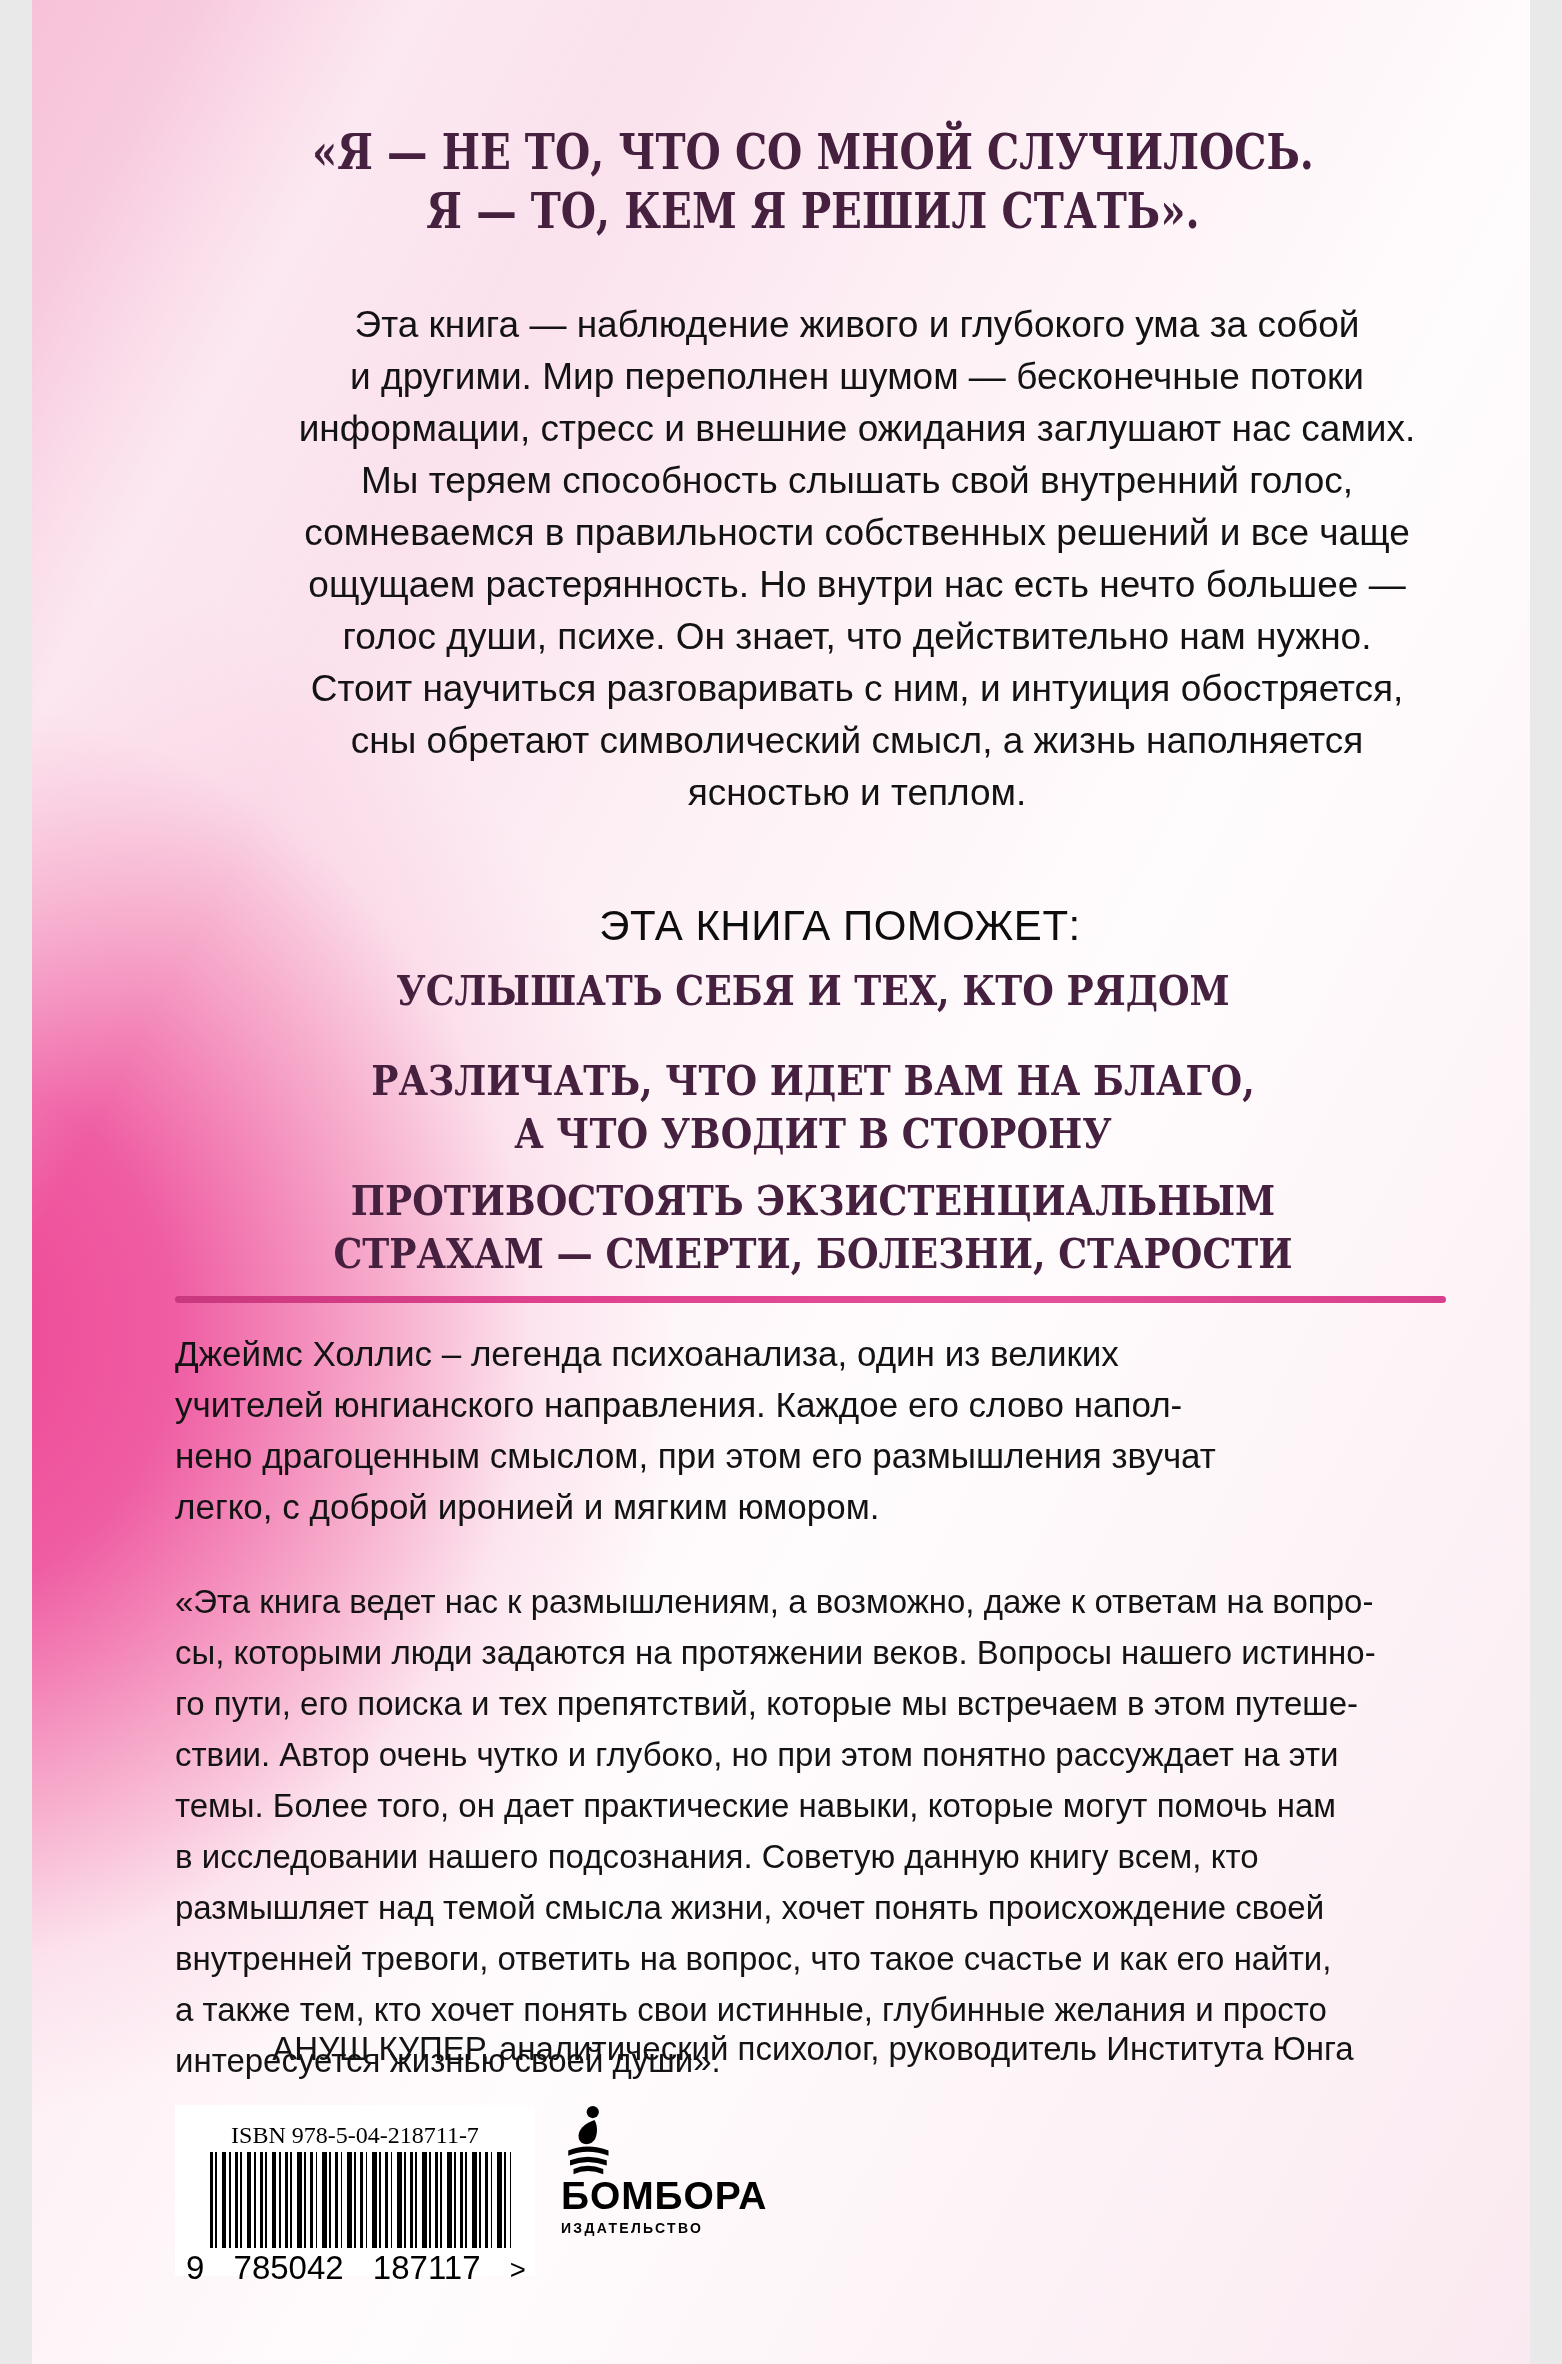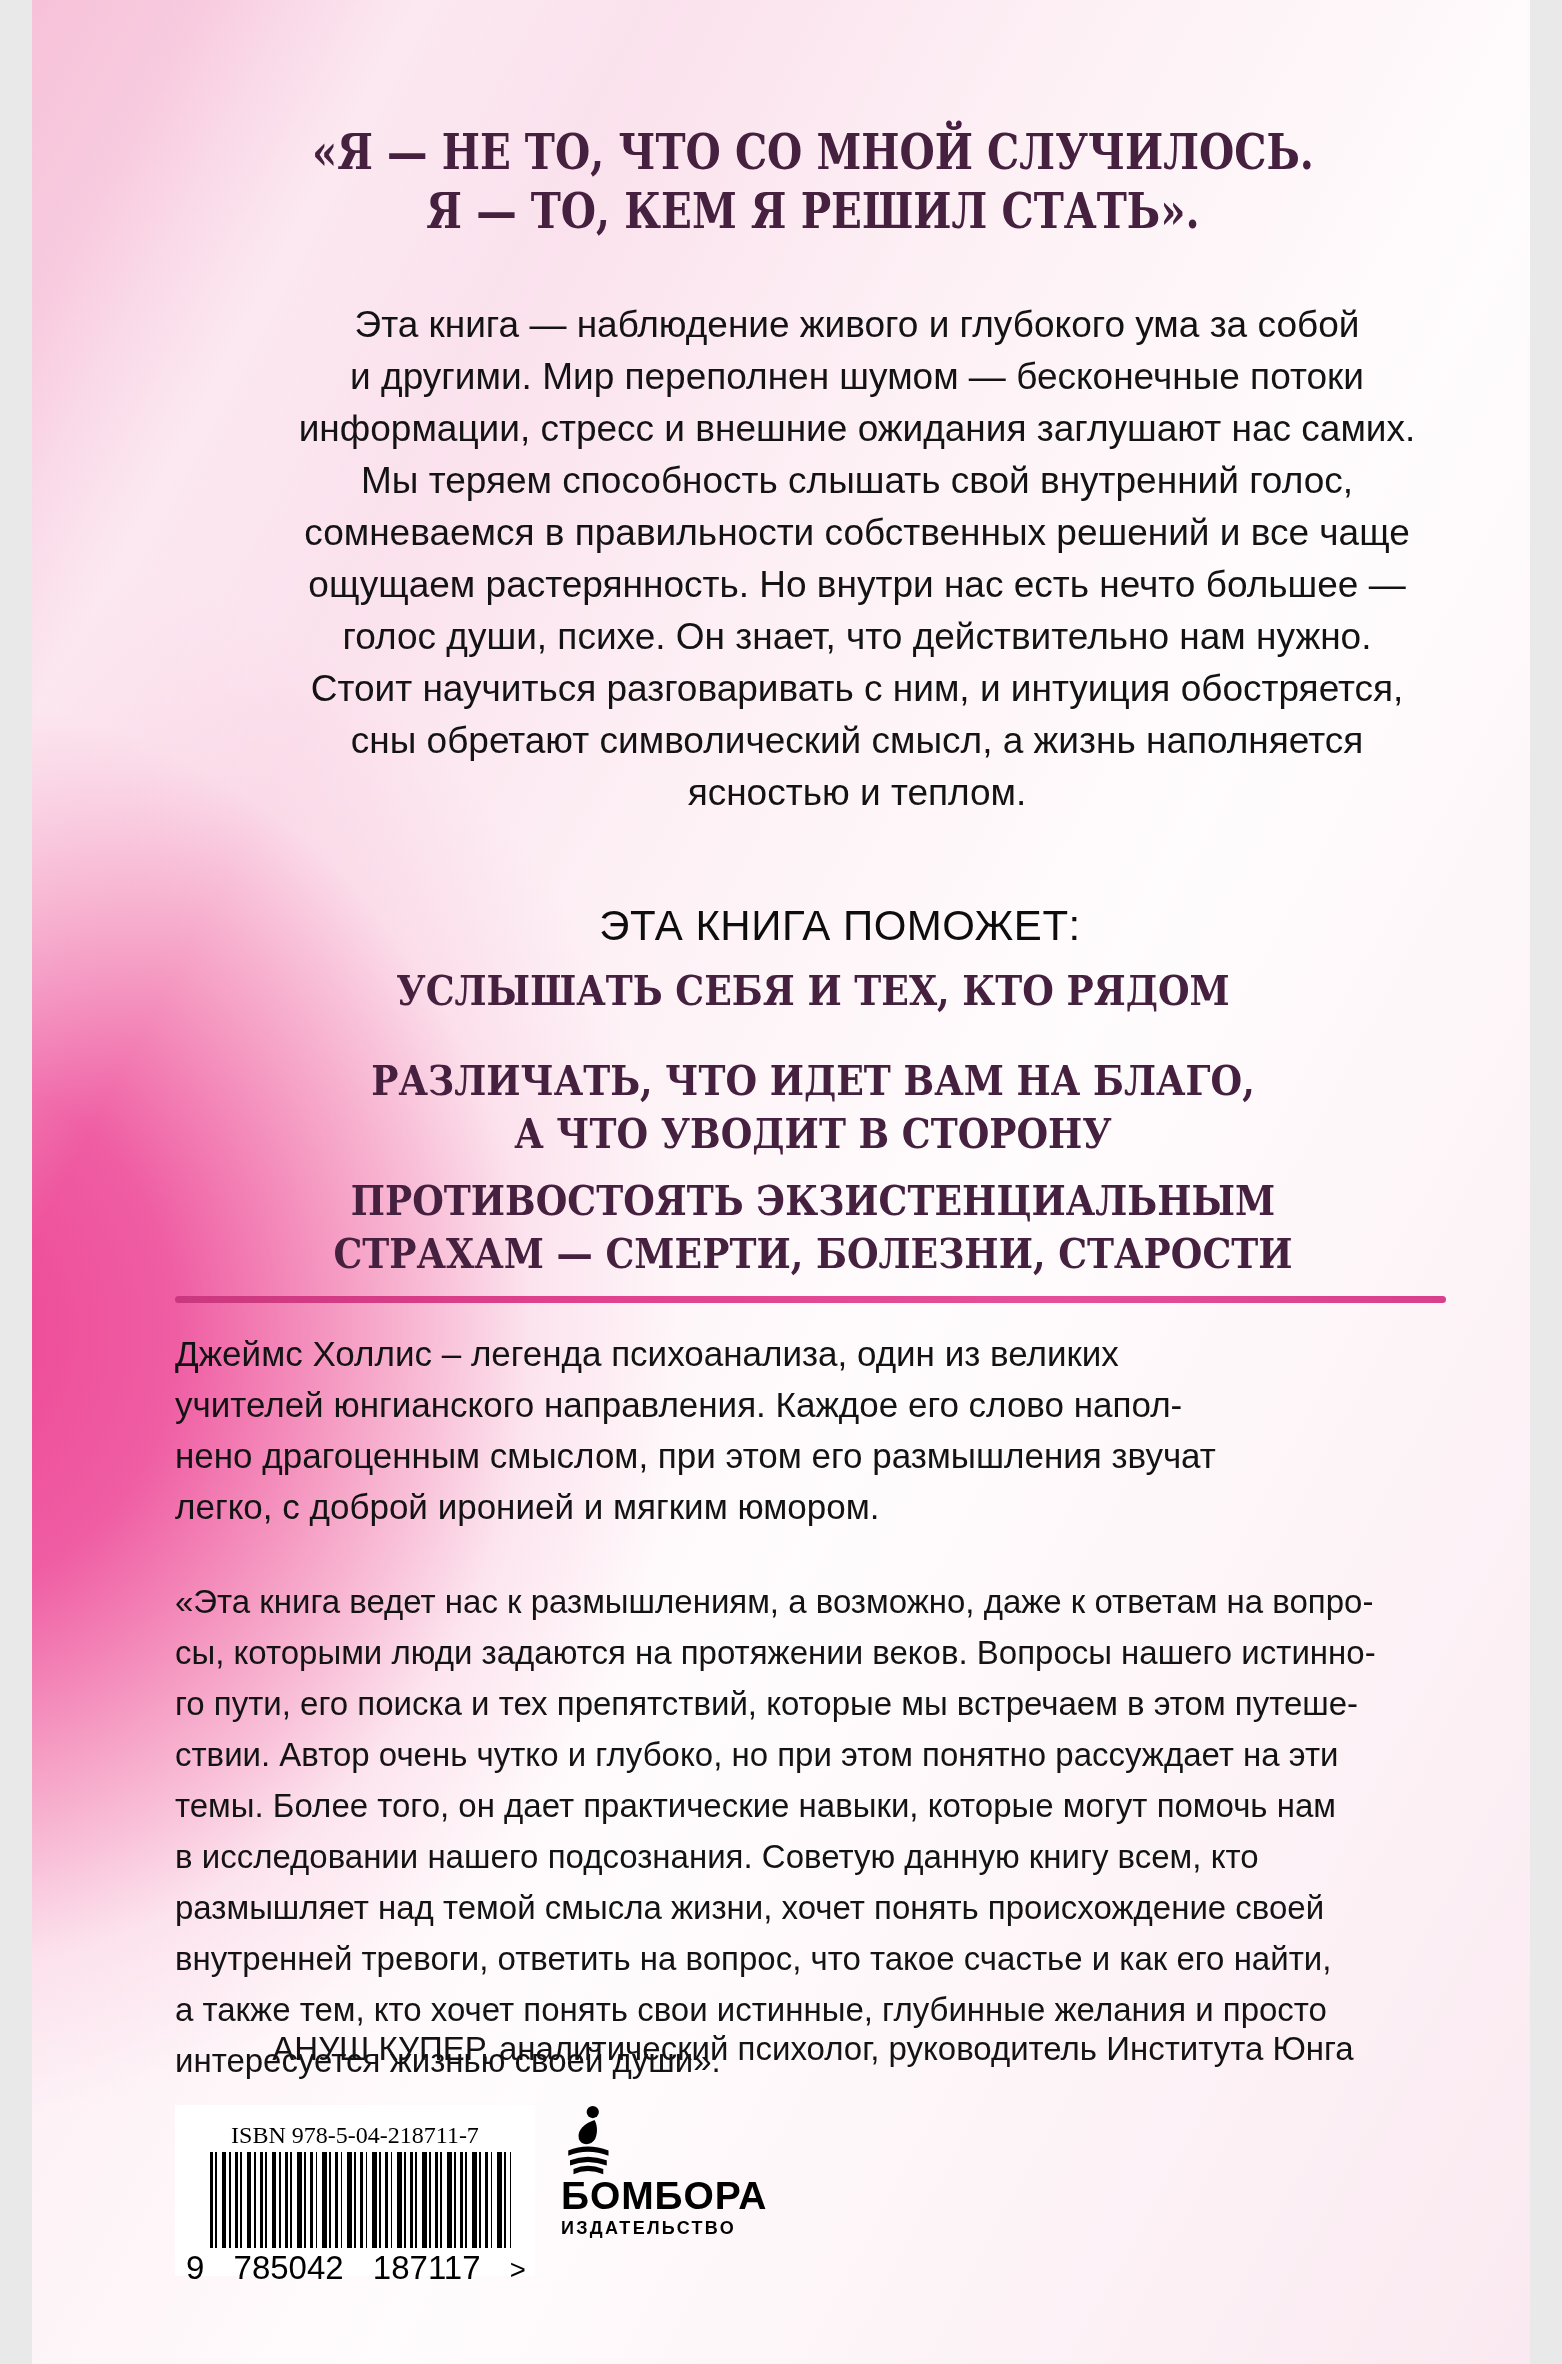--- a/index.html
+++ b/index.html
@@ -101,21 +101,21 @@
   }
   .barcode-digits .arrow{font-size:27.5px;}
 
   .publisher{top:2105px;left:529px;display:flex;align-items:flex-start;flex-direction:column;}
   .publisher-icon{width:53px;height:70px;margin-right:13px;}
   .publisher-name{
     font-weight:bold;font-size:39px;line-height:42px;
     letter-spacing:0.9px;color:#000;
   }
   .publisher-subtitle{
-    font-weight:bold;font-size:18px;line-height:18.4px;
+    font-weight:bold;font-size:14px;line-height:18.4px;
     letter-spacing:2.3px;color:#000;margin-top:1.8px;
   }
   .publisher-blurb{
     top:2197px;left:529px;width:826px;
     font-size:25px;line-height:31px;color:#111;
   }
 </style>
 </head>
 <body>
 

